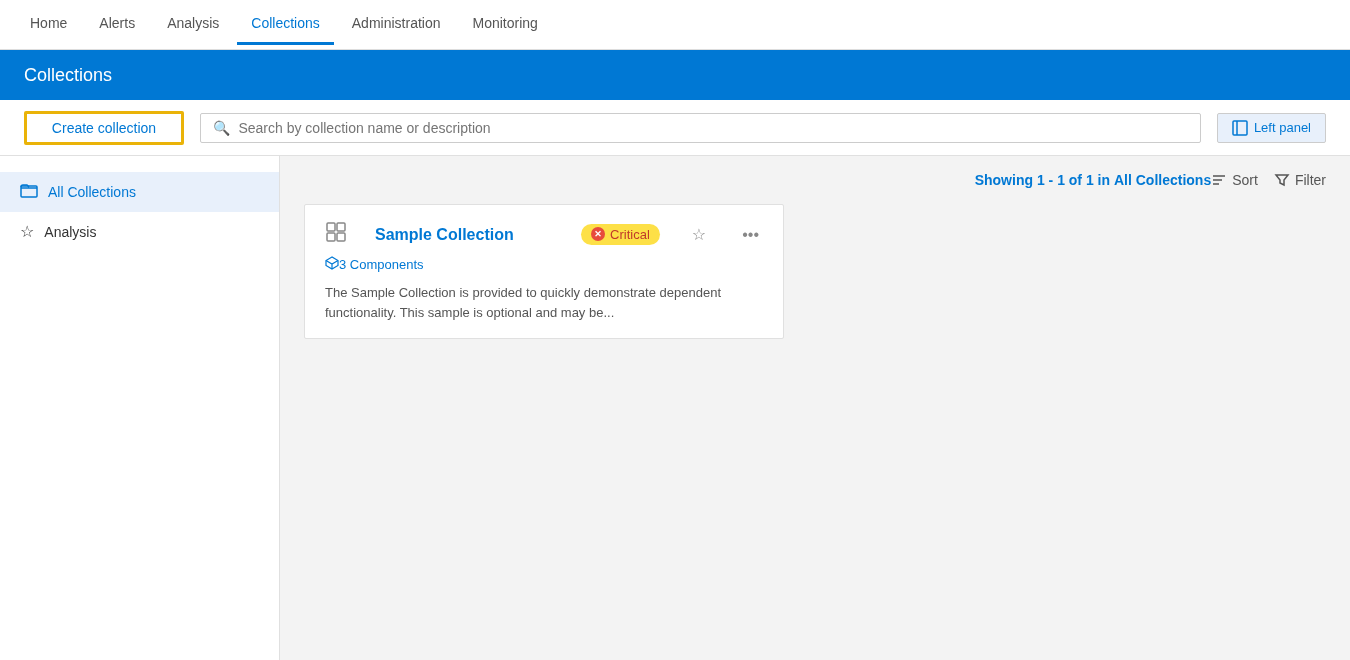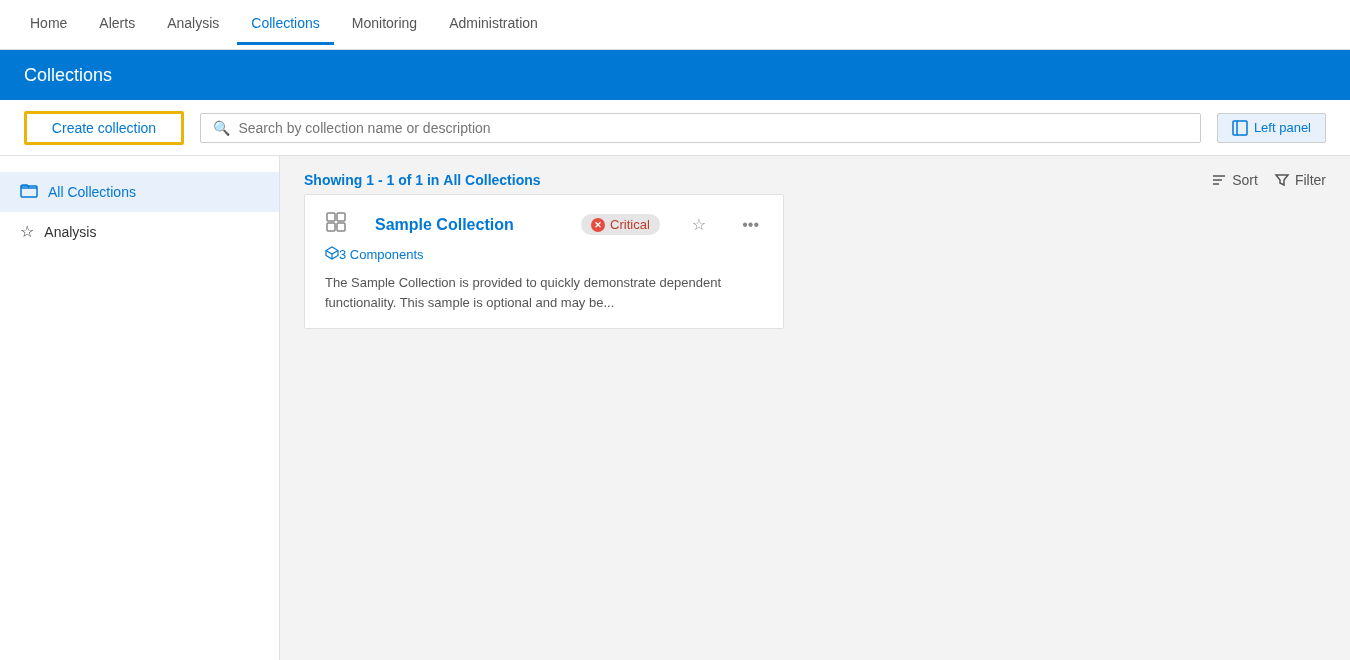--- a/index.html
+++ b/index.html
@@ -99,22 +99,22 @@
     .sidebar-item.active { background: #e8f0fb; color: #0078d4; font-weight: 500; }
     .sidebar-icon { font-size: 16px; }
 
     
     .collections-area {
       flex: 1; padding: 16px 24px; overflow-y: auto;
     }
 
     
     .results-header {
-      display: flex; align-items: center; justify-content: space-between;
-      margin-bottom: 6px;
+      display: flex; align-items: center; justify-content: flex-end;
+      margin-bottom: 16px;
     }
     .results-text { font-size: 14px; color: #555; }
     .results-text span { font-weight: 600; color: #0078d4; }
     .results-actions { display: flex; align-items: center; gap: 16px; }
     .sort-btn, .filter-btn {
       display: flex; align-items: center; gap: 5px;
       font-size: 14px; color: #555; cursor: pointer; background: none; border: none;
     }
 
     
@@ -125,22 +125,22 @@
     }
     .card-header {
       display: flex; align-items: center; gap: 28px; margin-bottom: 8px;
     }
     .card-icon { color: #888; font-size: 18px; }
     .card-title {
       font-size: 16px; font-weight: 600; color: #0078d4;
       cursor: pointer; flex: 1;
     }
     .status-badge {
-      display: flex; align-items: center; gap: 5px;
-      background: #e5e5e5; color: #c0392b;
+      display: flex; align-items: flex-start; gap: 5px;
+      background: #fde047; color: #c0392b;
       padding: 3px 10px; border-radius: 12px; font-size: 13px;
     }
     .status-dot {
       width: 14px; height: 14px; border-radius: 50%; background: #e74c3c;
       display: flex; align-items: center; justify-content: center;
     }
     .status-dot::after { content: '✕'; color: #fff; font-size: 9px; font-weight: bold; }
     .star-btn, .more-btn {
       background: none; border: none; cursor: pointer;
       color: #888; font-size: 16px; padding: 2px 4px;
@@ -154,22 +154,22 @@
   </style>
 </head>
 <body>
 
 <nav class="topnav">
   <div class="topnav-links">
     <a class="nav-link">Home</a>
     <a class="nav-link">Alerts</a>
     <a class="nav-link">Analysis</a>
     <a class="nav-link active">Collections</a>
+    <a class="nav-link">Administration</a>
     <a class="nav-link">Monitoring</a>
-    <a class="nav-link">Administration</a>
   </div>
 </nav>
 
 <div class="page-header">
   <span class="page-header-title">Collections</span>
 </div>
 
 <div class="toolbar">
   <button class="create-btn">Create collection</button>
   <div class="search-bar">

